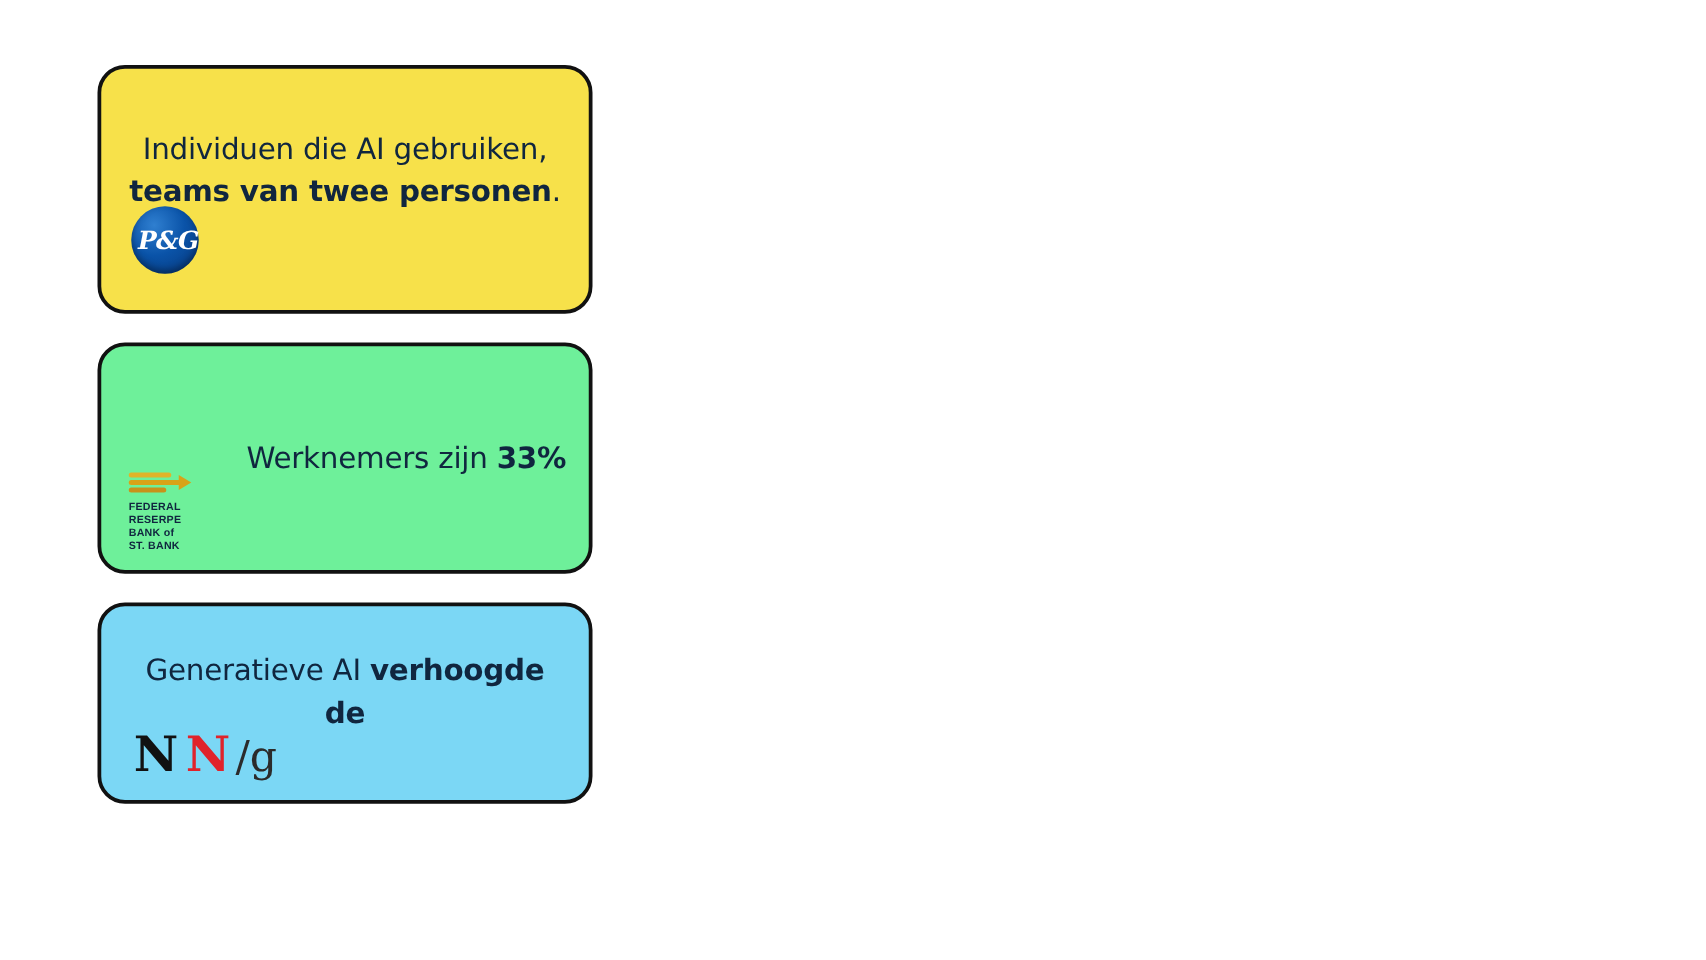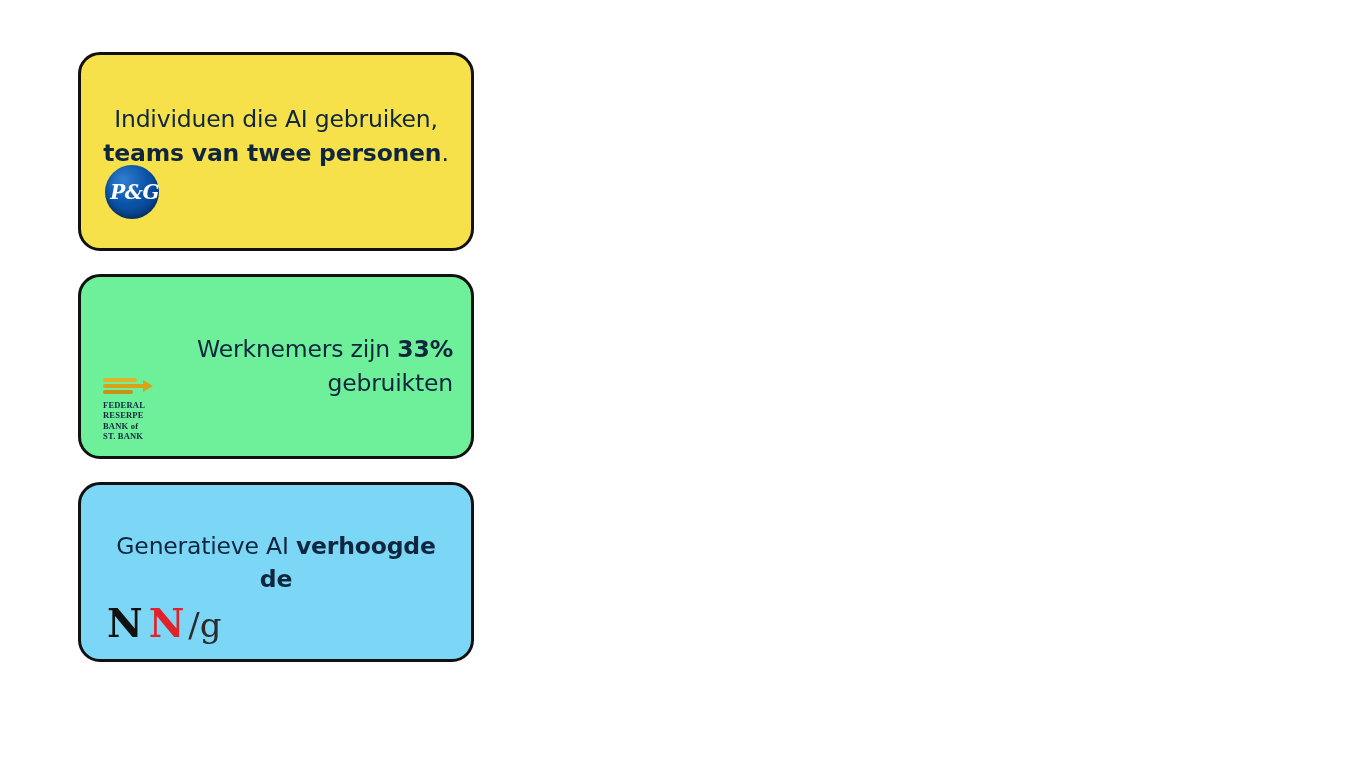--- a/index.html
+++ b/index.html
@@ -123,32 +123,32 @@
   .fed-mark .tip {
     position: absolute;
     right: 2px;
     top: 4px;
     width: 0; height: 0;
     border-left: 10px solid #d8a318;
     border-top: 6px solid transparent;
     border-bottom: 6px solid transparent;
   }
   .fed-text {
-    font-family: Liberation Serif, serif;
+    font-family: Liberation Sans, sans-serif;
     font-size: 8.5px;
     font-weight: 700;
     line-height: 1.25;
     color: #10263f;
     letter-spacing: 0.2px;
   }
 
   
   #card-nng {
     background: #7bd7f5;
-    height: 180px;
+    height: 161px;
     padding-top: 24px;
   }
   #card-nng .card-text {
     padding-bottom: 28px;
   }
 
   .nng-logo {
     position: absolute;
     left: 26px;
     bottom: 16px;
@@ -192,21 +192,20 @@
       <div><b>teams van twee personen</b><span>.</span></div>
     </div>
     <div class="pg-logo">
       <span>P&amp;G</span>
     </div>
   </div>
 
   <div class="card" id="card-fed">
     <div class="card-text">
       <div><span>Werknemers zijn </span><b>33%</b></div>
-      <div>gebruikten</div>
     </div>
     <div class="fed-logo">
       <div class="fed-mark">
         <div class="wing w1"></div>
         <div class="wing w2"></div>
         <div class="wing w3"></div>
         <div class="tip"></div>
       </div>
       <div class="fed-text">
         <div>FEDERAL</div>

